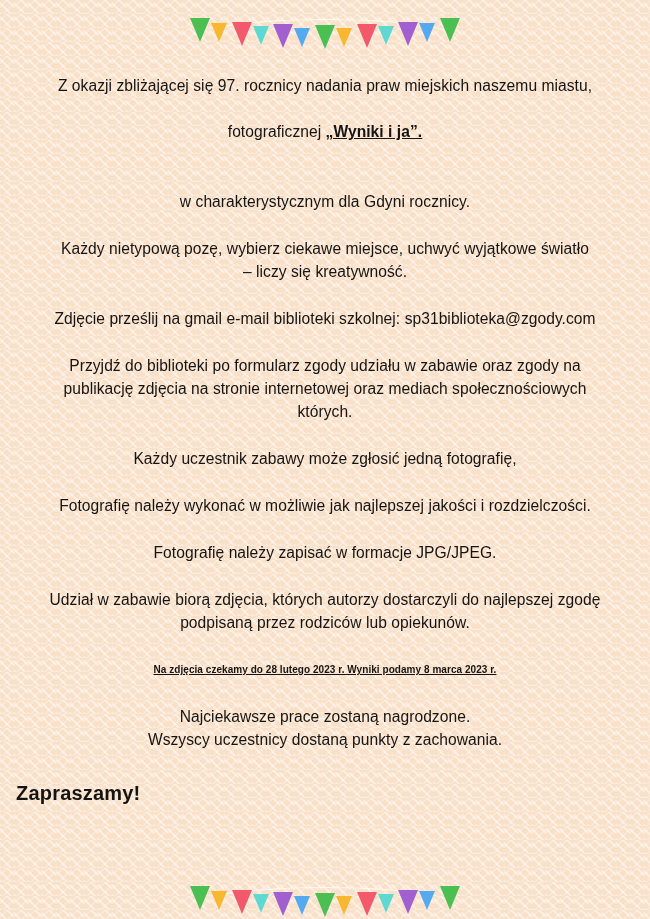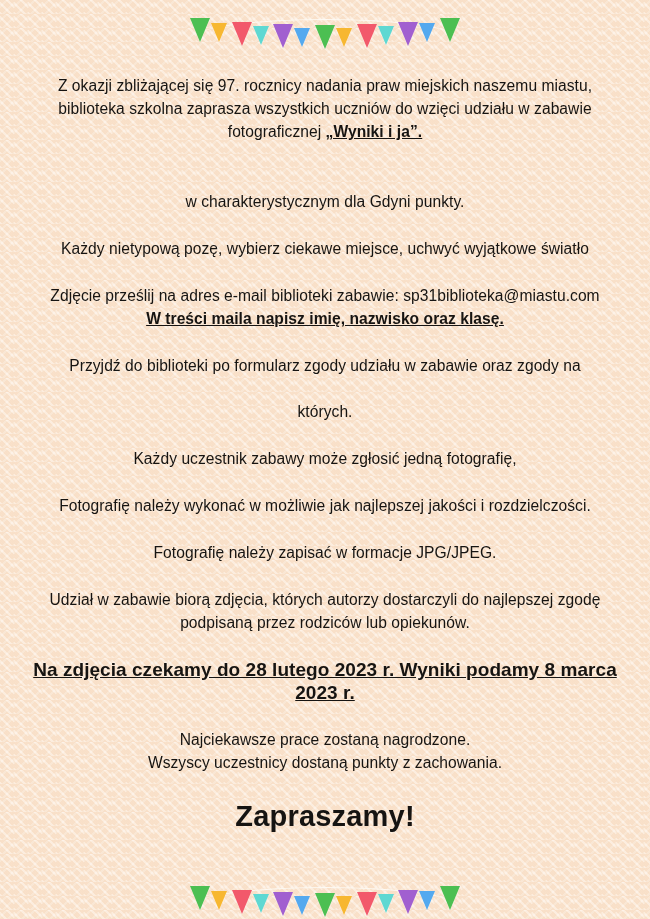--- a/index.html
+++ b/index.html
@@ -106,29 +106,28 @@
   .gap-md { height: 24px; }
 
   .bold-underline {
     font-weight: bold;
     text-decoration: underline;
   }
 
   p.highlight {
     font-weight: bold;
     text-decoration: underline;
-    font-size: 19px;
+    font-size: 10px;
   }
 
   p.closing-title {
     margin: 0;
     width: 100%;
-    text-align: center;
     font-weight: bold;
-    font-size: 29px;
+    font-size: 20px;
     line-height: 36px;
     letter-spacing: 0.2px;
   }
 </style>
 </head>
 <body>
 
 <div class="texture"></div>
 
 <div class="page">
@@ -151,49 +150,49 @@
         <div class="flag" style="left: 250px; top: 5px; border-top-width: 24px; border-top-color: rgb(76, 191, 82); border-left-width: 10px; border-right-width: 10px;"></div>
       </div>
   </div>
 
   <div class="content">
 
     <div class="gap-sm"></div>
 
     <p class="para">
       <span>Z okazji zbliżającej się 97. rocznicy nadania praw miejskich naszemu miastu,</span><br>
-      <span>biblioteka szkolna zaprasza wszystkich uczniów do wzięci udziału w zabawie</span><br>
+      <br>
       <span>fotograficznej </span><span class="bold-underline">„Wyniki i ja”.</span>
     </p>
 
     <div class="gap-md"></div>
 
     <p class="para">
       <br>
-      <span>w charakterystycznym dla Gdyni punkty.</span>
+      <span>w charakterystycznym dla Gdyni rocznicy.</span>
     </p>
 
     <div class="gap-md"></div>
 
     <p class="para">
       <span>Każdy nietypową pozę, wybierz ciekawe miejsce, uchwyć wyjątkowe światło</span><br>
-    </p>
-
-    <div class="gap-md"></div>
-
-    <p class="para">
-      <span>Zdjęcie prześlij na adres e-mail biblioteki zabawie: </span><span>sp31biblioteka@miastu.com</span><br>
-      <span class="bold-underline">W treści maila napisz imię, nazwisko oraz klasę.</span>
+      <span>– liczy się kreatywność.</span>
+    </p>
+
+    <div class="gap-md"></div>
+
+    <p class="para">
+      <span>Zdjęcie prześlij na gmail e-mail biblioteki szkolnej: </span><span>sp31biblioteka@zgody.com</span><br>
     </p>
 
     <div class="gap-md"></div>
 
     <p class="para">
       <span>Przyjdź do biblioteki po formularz zgody udziału w zabawie oraz zgody na</span><br>
-      <br>
+      <span>publikację zdjęcia na stronie internetowej oraz mediach społecznościowych</span><br>
       <span>których.</span>
     </p>
 
     <div class="gap-md"></div>
 
     <p class="para">
       <span>Każdy uczestnik zabawy może zgłosić jedną fotografię,</span><br>
     </p>
 
     <div class="gap-md"></div>

